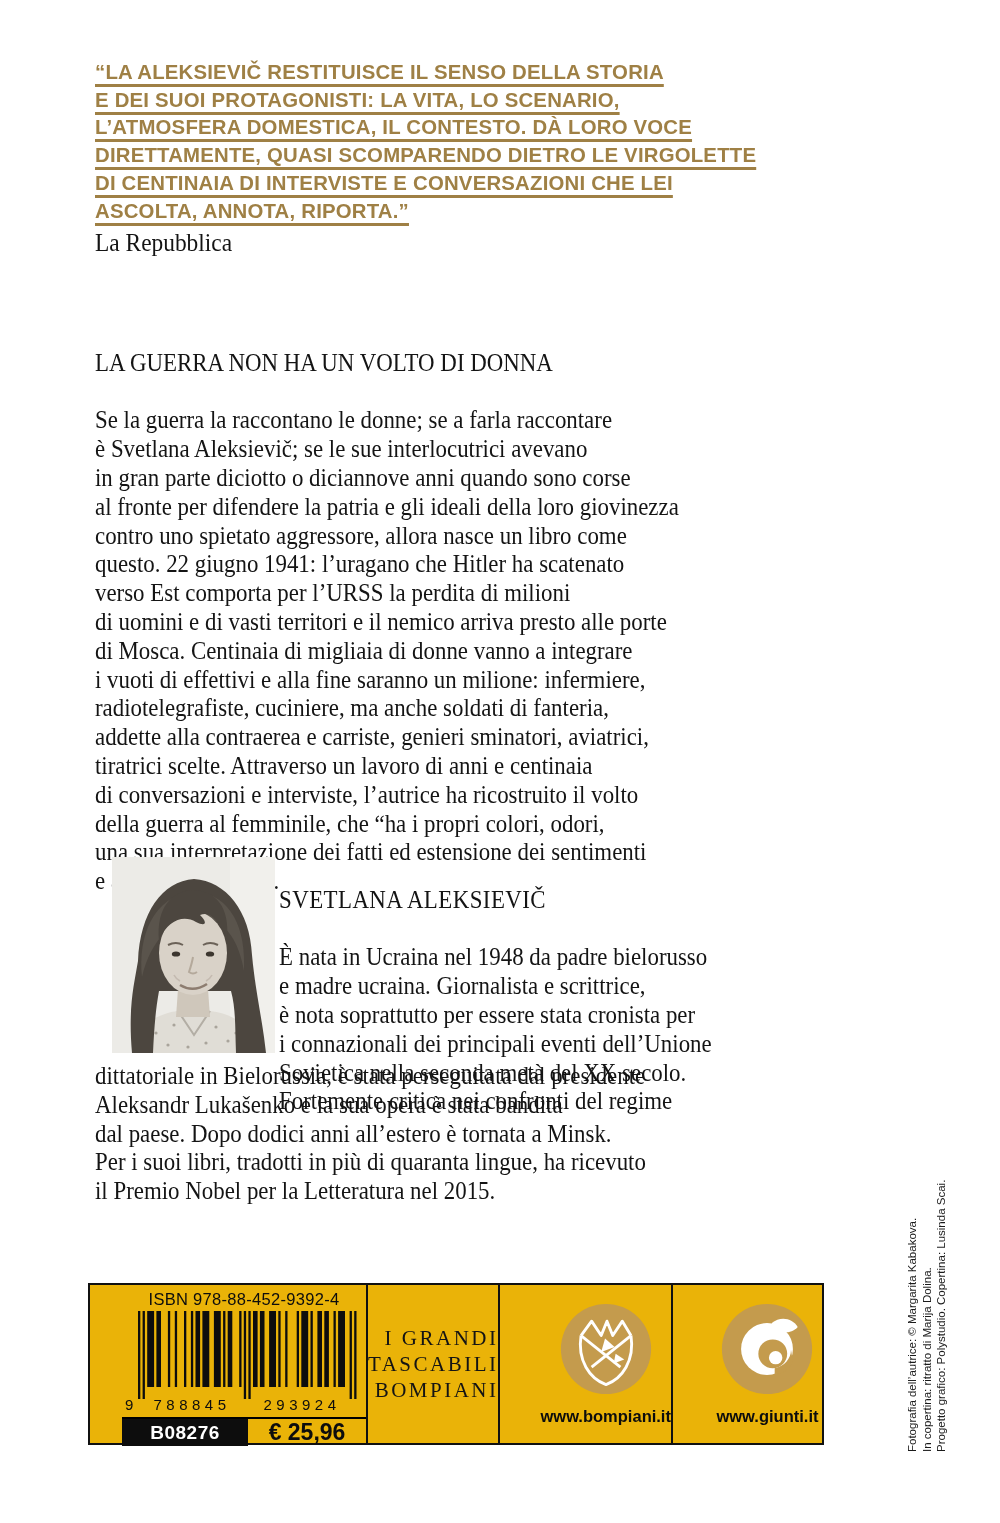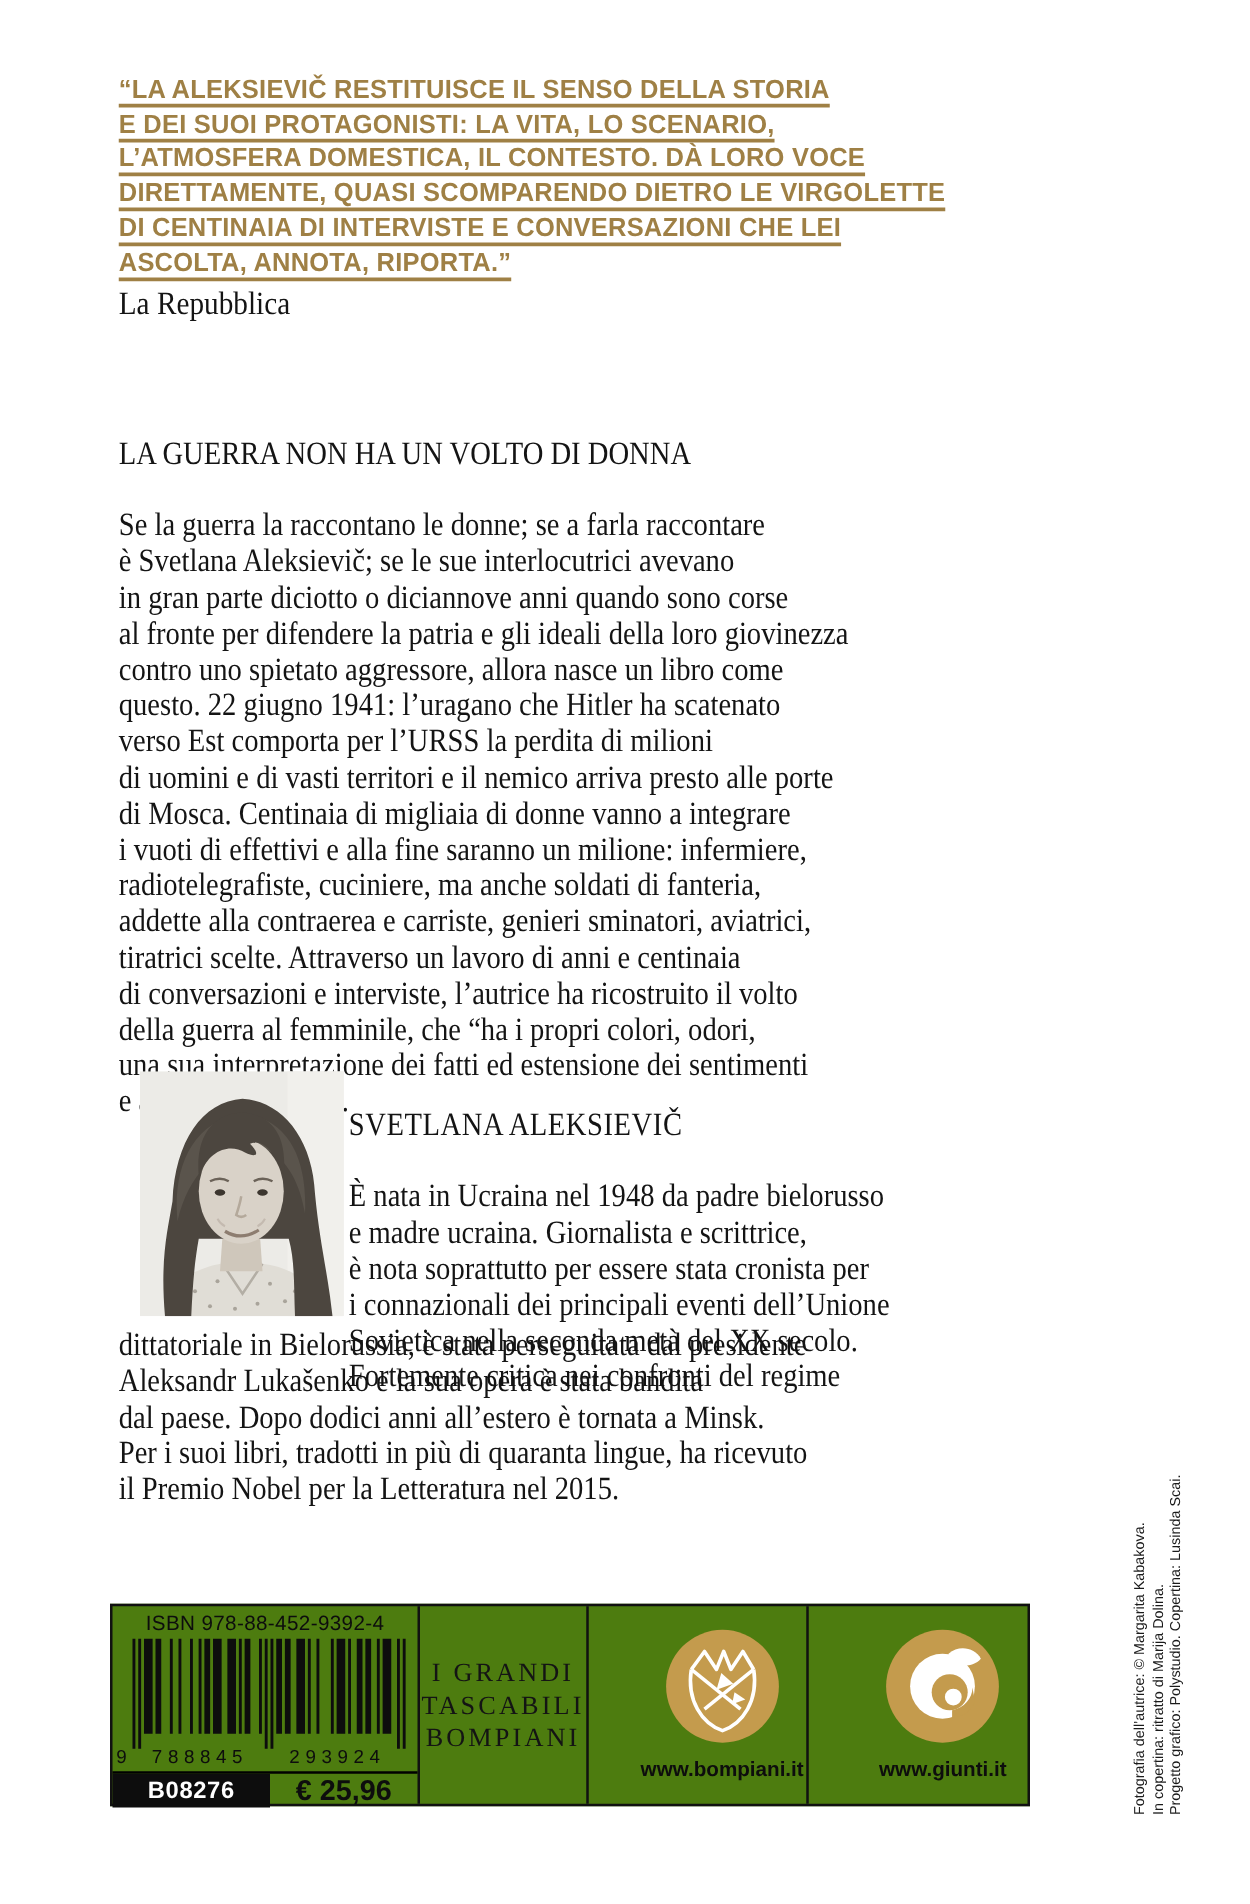--- a/index.html
+++ b/index.html
@@ -19,21 +19,21 @@
   .serif{font-family:"Liberation Serif",serif;font-size:26px;line-height:28.8px;
          color:#141414;white-space:pre-line;transform:scaleX(.88);transform-origin:0 0;}
   .synopsis{left:95px;top:320px;width:840px;}
   .bio-row{left:112px;top:857px;width:880px;display:flex;align-items:flex-start;}
   .photo{width:163px;height:196px;flex:0 0 163px;margin-right:4px;}
   .bio-beside{width:660px;}
   .bio-full{left:95px;top:1062px;width:880px;}
   .author-name{letter-spacing:.5px;}
   
   .footer{left:88px;top:1283px;width:736px;height:162px;border:2px solid #111;
-          box-sizing:border-box;display:flex;background:#4d7c0f;color:#0d0d0d;}
+          box-sizing:border-box;display:flex;background:#eab308;color:#0d0d0d;padding-left:32px;}
   .fcell{box-sizing:border-box;border-right:2px solid #111;height:100%;}
   .fcell:last-child{border-right:none;text-align:right;}
   .cell-barcode{width:251px;display:flex;flex-direction:column;}
   .isbn-label{text-align:center;font-size:16.5px;letter-spacing:.3px;padding-top:5px;color:#0d0d0d;}
   .barcode-wrap{flex:1;display:flex;justify-content:center;}
   .code-row{height:44px;border-top:2px solid #000000;display:flex;}
   .code-box{width:126px;background:#0d0d0d;color:#fff;font-weight:bold;font-size:19px;
             display:flex;align-items:center;justify-content:center;letter-spacing:.5px;}
   .price-box{flex:1;display:flex;align-items:center;justify-content:center;
              font-weight:bold;font-size:23px;color:#0d0d0d;}
@@ -174,21 +174,21 @@
         <text id="bc-left" x="70" y="101" text-anchor="middle" letter-spacing="4.5" font-family="Liberation Sans, sans-serif" font-size="15" fill="#0d0d0d">788845</text>
         <text id="bc-right" x="180" y="101" text-anchor="middle" letter-spacing="4.5" font-family="Liberation Sans, sans-serif" font-size="15" fill="#0d0d0d">293924</text>
       </svg>
     </div>
     <div class="code-row">
       <div class="code-box">B08276</div>
       <div class="price-box">€ 25,96</div>
     </div>
   </div>
   <div class="fcell cell-imprint">
-    <div style="white-space:pre-line;text-align:center;">I GRANDI
+    <div style="white-space:pre-line;text-align:right;">I GRANDI
 TASCABILI
 BOMPIANI</div>
   </div>
   <div class="fcell cell-logo">
     <svg class="logo-circle" viewBox="-50 -50 100 100" xmlns="http://www.w3.org/2000/svg">
       <circle r="47" fill="#c49b4d"></circle>
       <g stroke="#ffffff" stroke-width="3" fill="none" stroke-linejoin="round">
         <path d="M -26,-14 C -30,12 -17,31 0,37 C 17,31 30,12 26,-14"></path>
         <path d="M -26,-14 L -15,-29 L -5,-14 L 1,-29 L 7,-14 L 17,-29 L 26,-14"></path>
         <path d="M -26,-14 L 15,19"></path>

